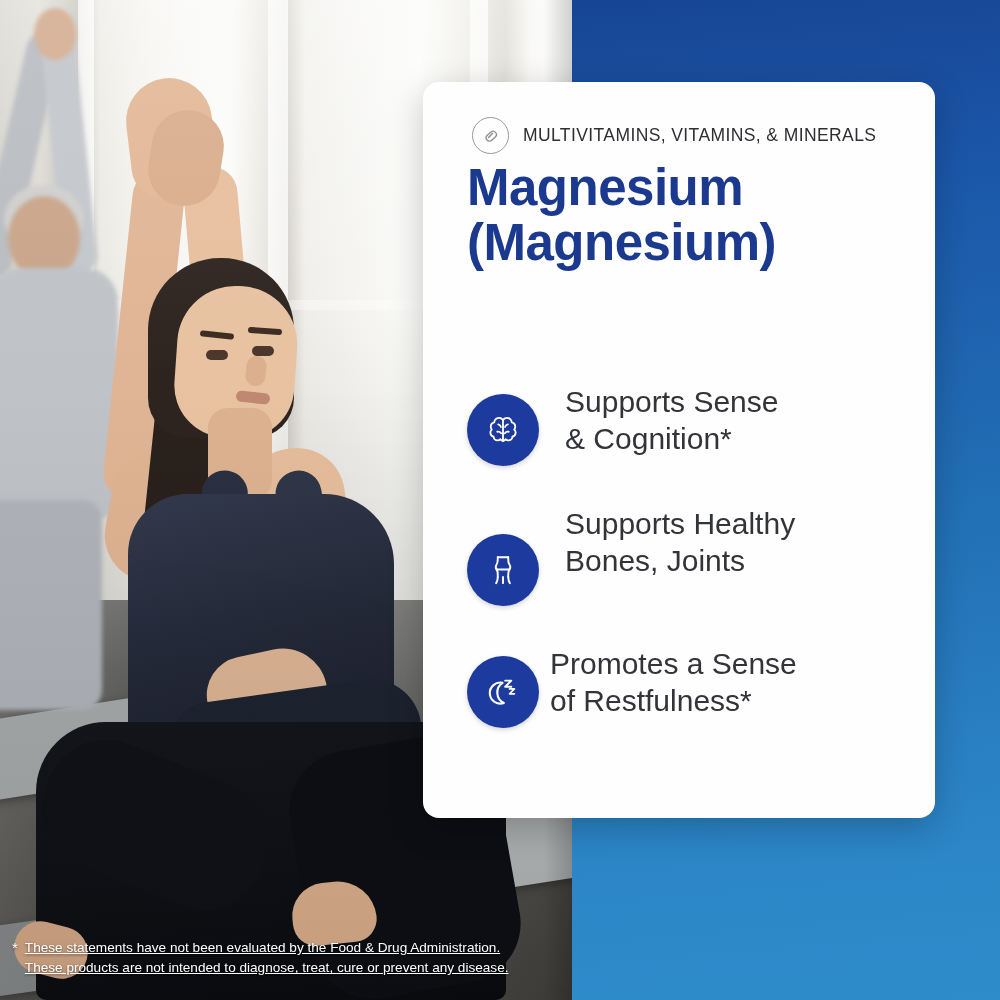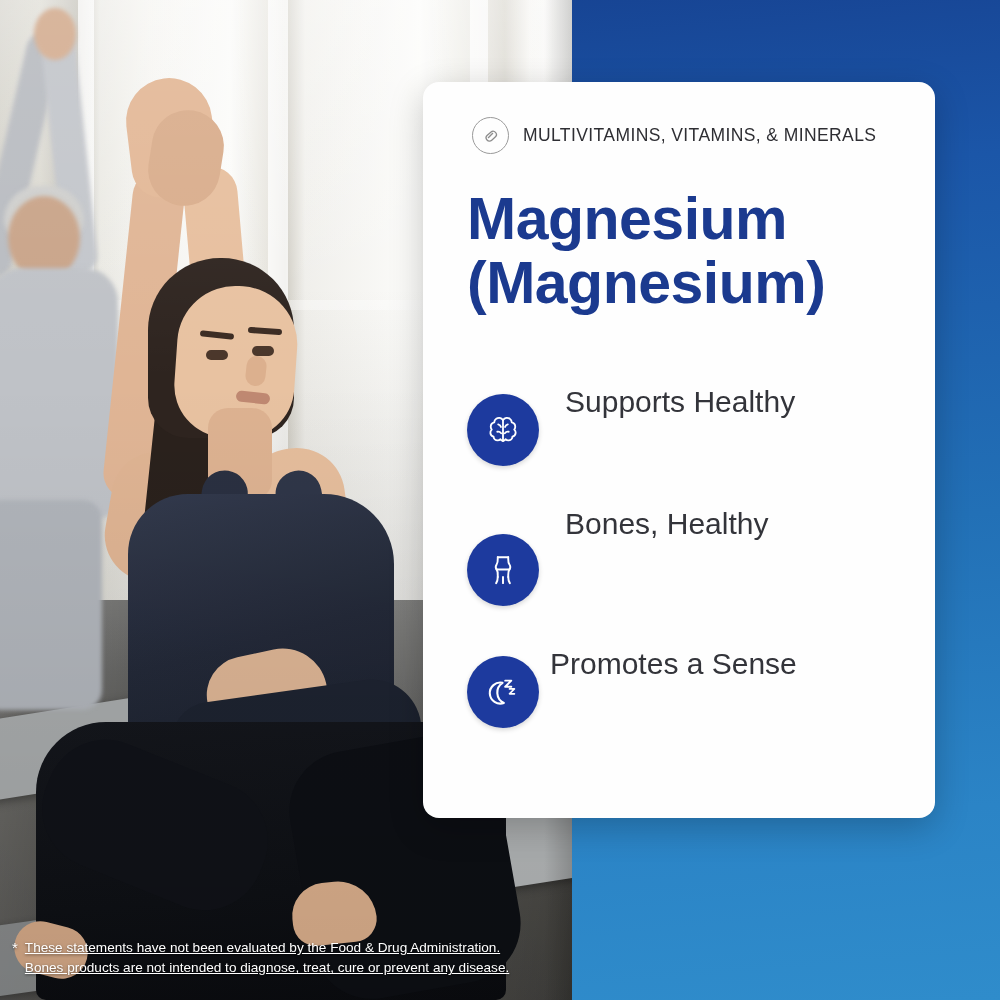--- a/index.html
+++ b/index.html
@@ -128,22 +128,22 @@
   }
   .cat-icon{
     width:35px;height:35px;border-radius:50%;
     border:1.6px solid #9a9a9a;display:flex;align-items:center;justify-content:center;flex:none;
   }
   .cat-label{
     font-size:17.5px;letter-spacing:.4px;color:#2e2e33;font-weight:500;white-space:nowrap;
   }
 
   .title{
-    position:absolute;left:44px;top:106px;width:440px;
-    font-size:59px;line-height:1.08;font-weight:700;color:#1b3a8f;letter-spacing:-0.5px;
+    position:absolute;left:44px;top:78px;width:440px;
+    font-size:51px;line-height:1.08;font-weight:700;color:#1b3a8f;letter-spacing:-0.5px;
   }
 
   .benefits{position:absolute;left:44px;top:300px;width:450px;}
   .benefit{display:flex;align-items:flex-start;gap:26px;margin-bottom:38px;}
   .benefit:last-child{margin-bottom:0;gap:11px;}
   .b-icon{
     width:72px;height:72px;border-radius:50%;background:#1d3a9e;flex:none;
     display:flex;align-items:center;justify-content:center;
     box-shadow:0 2px 5px rgba(0,0,0,.16);
   }
@@ -252,56 +252,59 @@
 
       <div class="benefit b-1">
         <span class="b-icon">
           <svg width="42" height="42" viewBox="0 0 48 48" fill="none" stroke="#ffffff" stroke-width="2.1" stroke-linecap="round" stroke-linejoin="round">
             <path d="M24 12.5c-2-2.6-5.4-3-7.8-1.3-1.5 1-2.2 2.6-2.2 4.2-2.4.5-4 2.6-4 5 0 1.2.4 2.3 1.1 3.2-1.1 1-1.7 2.4-1.5 3.9.2 2 1.7 3.6 3.6 4.1.1 2.4 2.1 4.3 4.6 4.3 1.3 0 2.5-.5 3.3-1.4.8 1.1 2 1.8 3.4 1.8"></path>
             <path d="M24 12.5c2-2.6 5.4-3 7.8-1.3 1.5 1 2.2 2.6 2.2 4.2 2.4.5 4 2.6 4 5 0 1.2-.4 2.3-1.1 3.2 1.1 1 1.7 2.4 1.5 3.9-.2 2-1.7 3.6-3.6 4.1-.1 2.4-2.1 4.3-4.6 4.3-1.3 0-2.5-.5-3.3-1.4-.8 1.1-2 1.8-3.4 1.8"></path>
             <path d="M24 12.5v23.8M18.5 17.5c1.6.4 2.8 1.5 3.2 3M29.5 17.5c-1.6.4-2.8 1.5-3.2 3M17.5 26c1.8-.3 3.4.4 4.4 1.7M30.5 26c-1.8-.3-3.4.4-4.4 1.7"></path>
           </svg>
         </span>
         <span class="b-text">
-          <div>Supports Healthy</div>
+          <div>Supports Sense</div>
+          <div>&amp; Cognition*</div>
         </span>
       </div>
 
       <div class="benefit b-2">
         <span class="b-icon">
           <svg width="42" height="42" viewBox="0 0 48 48" fill="none" stroke="#ffffff" stroke-width="2.2" stroke-linecap="round" stroke-linejoin="round">
             <path d="M18 9c0 3.4.4 6.2-1.2 8.4-1.3 1.8-1.3 4.4 0 6.2C18.4 25.8 18 28.6 18 32"></path>
             <path d="M30 9c0 3.4-.4 6.2 1.2 8.4 1.3 1.8 1.3 4.4 0 6.2C29.6 25.8 30 28.6 30 32"></path>
             <path d="M16.6 23.5h14.8"></path>
             <path d="M18 32c0 3.5-.6 5.2-1.8 7M24 32v7M30 32c0 3.5.6 5.2 1.8 7"></path>
             <path d="M19 9.5h10"></path>
           </svg>
         </span>
         <span class="b-text">
-          <div>Bones, Healthy</div>
+          <div>Supports Healthy</div>
+          <div>Bones, Joints</div>
         </span>
       </div>
 
       <div class="benefit b-3">
         <span class="b-icon">
           <svg width="42" height="42" viewBox="0 0 48 48" fill="none">
             <path d="M23.5 13.5A12 12 0 1 0 25 36.5 13.2 13.2 0 0 1 23.5 13.5Z" stroke="#ffffff" stroke-width="2.4" stroke-linejoin="round"></path>
             <path d="M26.5 11h7l-7 7h7" stroke="#ffffff" stroke-width="2.2" stroke-linecap="round" stroke-linejoin="round"></path>
             <path d="M31.5 20.5h5.5l-5.5 5.5h5.5" stroke="#ffffff" stroke-width="2" stroke-linecap="round" stroke-linejoin="round"></path>
           </svg>
         </span>
         <span class="b-text">
           <div>Promotes a Sense</div>
+          <div>of Restfulness*</div>
         </span>
       </div>
 
     </div>
   </div>
 
   <div class="disclaimer">
     <span class="disc-star">*</span>
     <span class="disc-lines">
       <div>These statements have not been evaluated by the Food &amp; Drug Administration.</div>
-      <div>Bones products are not intended to diagnose, treat, cure or prevent any disease.</div>
+      <div>These products are not intended to diagnose, treat, cure or prevent any disease.</div>
     </span>
   </div>
 
 </div>
 
 </body></html>

